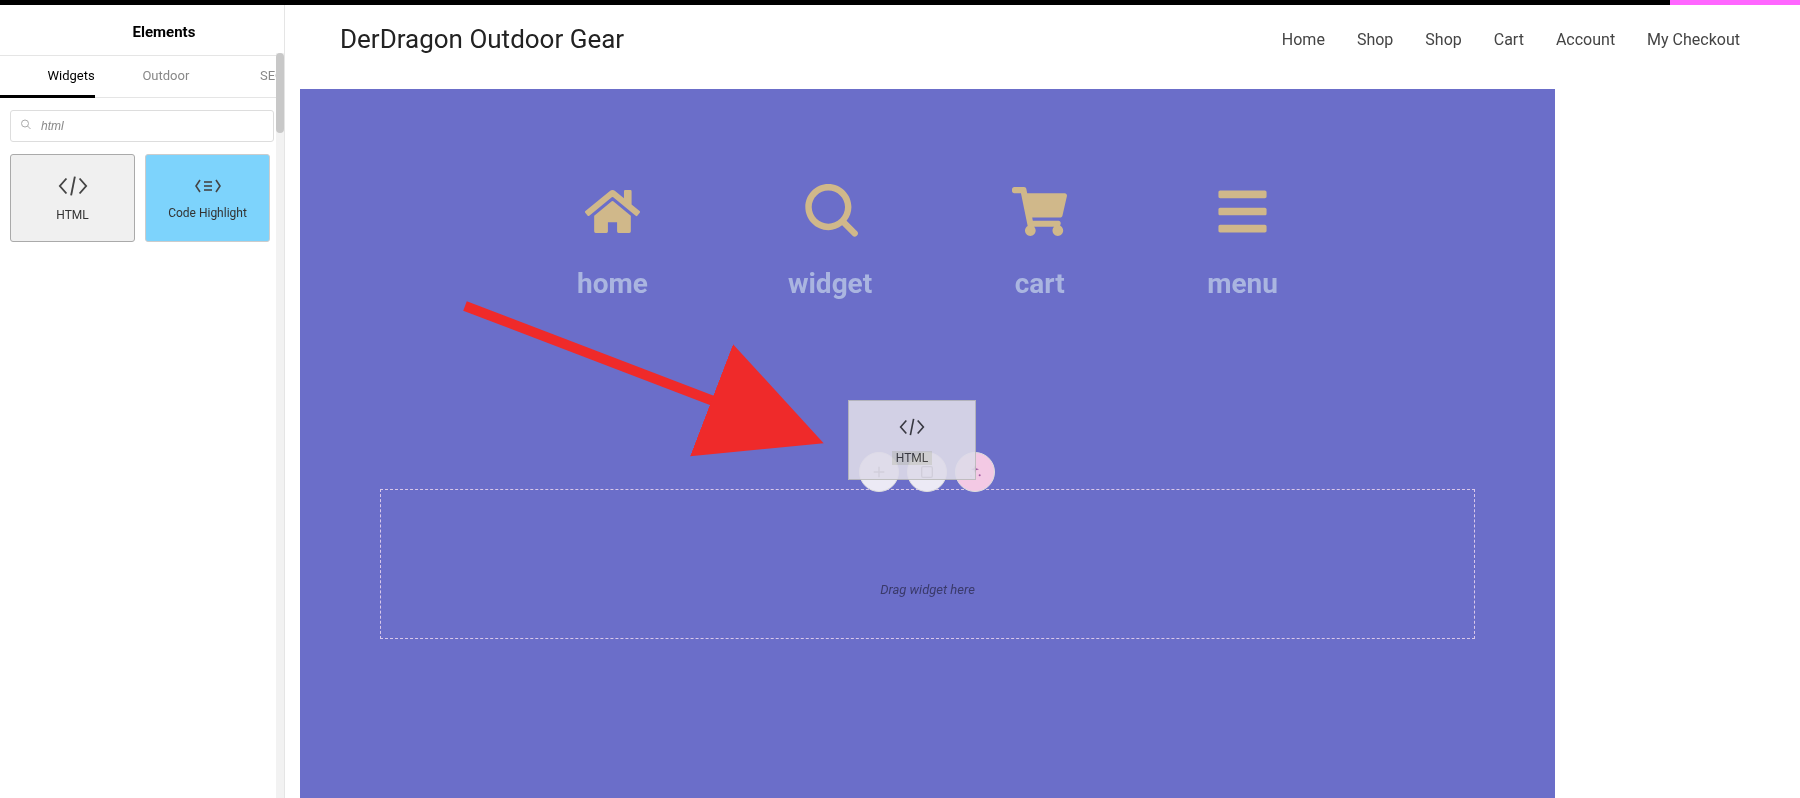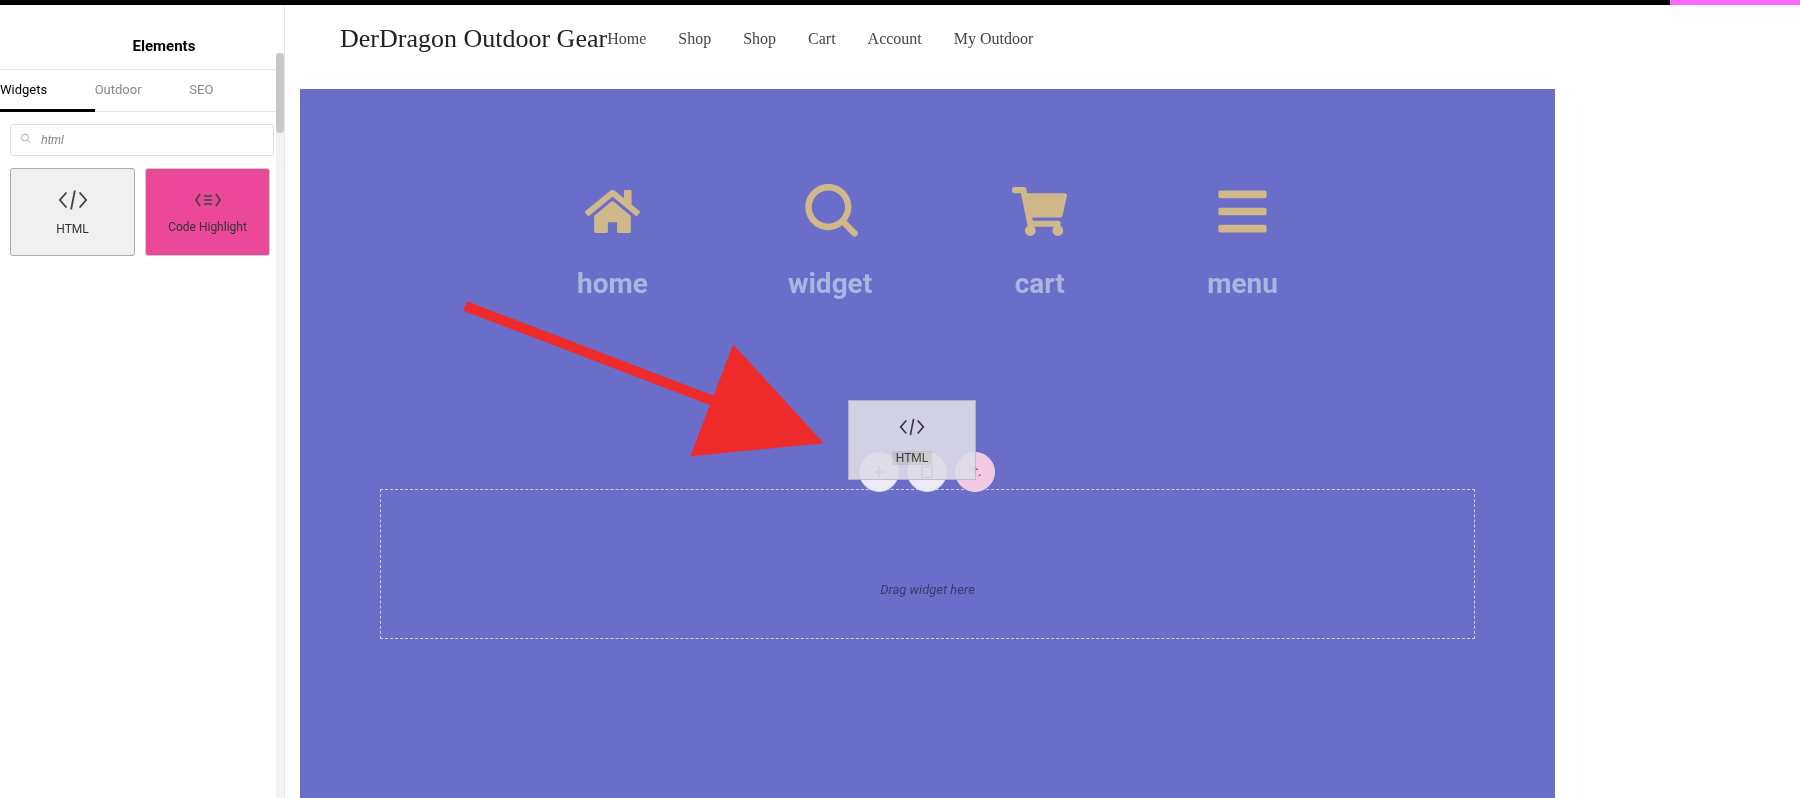--- a/index.html
+++ b/index.html
@@ -7,65 +7,65 @@
 
 .topbar { position: absolute; top: 0; left: 0; right: 0; height: 5px; background: #000; }
 .topbar-pink { position: absolute; top: 0; right: 0; width: 130px; height: 5px; background: #ff66ff; }
 
 .sidebar {
   position: absolute; top: 5px; left: 0; width: 285px; bottom: 0;
   background: #fff; border-right: 1px solid #e5e5e5;
 }
 
 .sidebar-title {
-  text-align: center; font-weight: 700; font-size: 15px; padding: 32px 0 14px;
+  text-align: center; font-weight: 700; font-size: 15px; padding: 18px 0 14px;
   color: #000;
   margin-left: 44px;
 }
 
 .sidebar-tabs {
   display: flex; border-bottom: 1px solid #e5e5e5; border-top: 1px solid #e5e5e5;
 }
 .sidebar-tab {
-  flex: 1; text-align: left; padding: 12px 0; font-size: 13px; color: #888; cursor: pointer;
+  flex: 1; text-align: right; padding: 12px 0; font-size: 13px; color: #888; cursor: pointer;
 }
 .sidebar-tab.active { color: #000; border-bottom: 3px solid #000; margin-bottom: -1px; }
 
 .search-wrap { padding: 12px 10px; }
 .search-input {
   width: 100%; padding: 8px 10px 8px 30px; border: 1px solid #ddd; border-radius: 3px;
   font-size: 12px; font-style: italic; color: #888;
   background: #fff;
 }
 .search-wrap { position: relative; }
 .search-icon-s {
   position: absolute; left: 20px; top: 50%; transform: translateY(-50%); color: #aaa; font-size: 12px;
 }
 
 .widgets-grid { display: flex; gap: 10px; padding: 0 10px; }
 .widget-card {
   width: 125px; height: 88px; border: 1px solid #ccc; border-radius: 3px;
   display: flex; flex-direction: column; align-items: center; justify-content: center;
-  cursor: grab; background: #ec4899;
+  cursor: grab; background: #7dd3fc;
 }
 .widget-card.selected { background: #f0f0f0; border-color: #aaa; }
 .widget-card .wicon { font-size: 26px; color: #444; margin-bottom: 10px; display:flex; align-items:center; justify-content:center; }
 .widget-card .wlabel { font-size: 12px; color: #333; }
 
 .canvas-area {
   position: absolute; top: 5px; left: 285px; right: 0; bottom: 0;
   background: #fff;
 }
 .canvas-inner {
   position: absolute; inset: 0;
 }
 
 .site-header {
   height: 84px; background: #fff; display: flex; align-items: center;
-  justify-content: flex-start; padding: 0 60px 16px 55px; font-family: Liberation Serif, serif;
+  justify-content: space-between; padding: 0 60px 16px 55px;
 }
 .site-title { font-size: 26px; font-weight: 400; color: #222; }
 .site-nav { display: flex; gap: 32px; }
 .site-nav a { color: #444; text-decoration: none; font-size: 16px; }
 
 .hero {
   position: absolute; top: 84px; left: 15px; right: 245px; bottom: 0;
   background: #6b6ec9;
 }
 
@@ -184,21 +184,21 @@
   <div class="canvas-inner">
 
     <div class="site-header">
       <div class="site-title">DerDragon Outdoor Gear</div>
       <div class="site-nav">
         <a>Home</a>
         <a>Shop</a>
         <a>Shop</a>
         <a>Cart</a>
         <a>Account</a>
-        <a>My Outdoor</a>
+        <a>My Checkout</a>
       </div>
     </div>
 
     <div class="hero">
 
       <div class="icon-row">
         <div class="icon-item">
           <div class="big-icon">
             <svg viewBox="0 0 576 512">
                 <path d="M280.37 148.26L96 300.11V464a16 16 0 0016 16h112a16 16 0 0016-16V368h96v96a16 16 0 0016 16h112a16 16 0 0016-16V300.11L295.63 148.26a12 12 0 00-15.26 0zM571.6 251.47L488 182.56V44a12 12 0 00-12-12h-56a12 12 0 00-12 12v72.61L318.47 43a48 48 0 00-60.94 0L4.4 251.47a12 12 0 00-1.6 16.9l25.5 31A12 12 0 0045.15 301l235.22-193.74a12 12 0 0115.26 0L530.85 301a12 12 0 0016.9-1.6l25.5-31a12 12 0 00-1.65-16.93z"></path>

